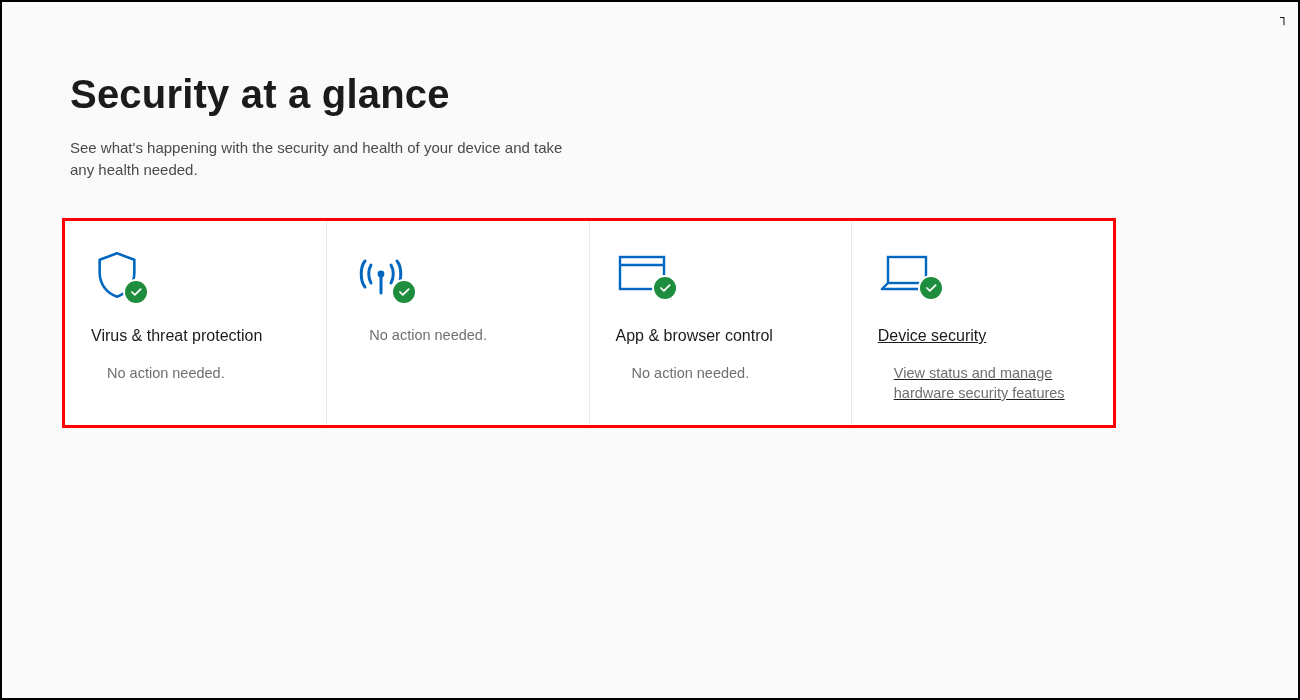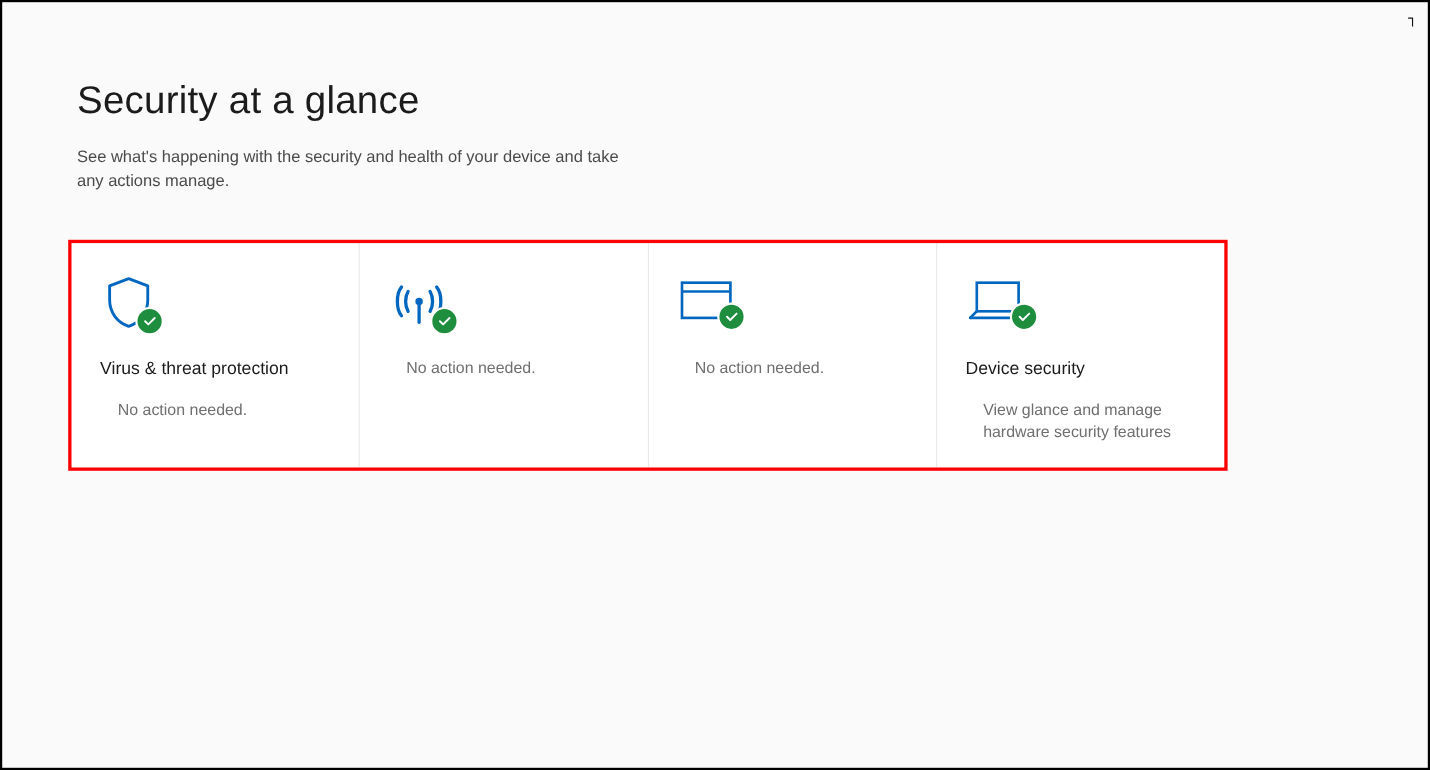--- a/index.html
+++ b/index.html
@@ -17,22 +17,22 @@
     height: 700px;
     border: 2px solid #000;
     background: #fafafa;
     position: relative;
     overflow: hidden;
   }
   .inner {
     padding: 70px 0 0 68px;
   }
   .page-title {
-    font-size: 35px;
-    font-weight: 400;
+    font-size: 40px;
+    font-weight: 700;
     margin: 0 0 20px 0;
     letter-spacing: 0.2px;
   }
   .page-subtitle {
     font-size: 15px;
     line-height: 1.45;
     color: #4a4a4a;
     max-width: 520px;
     margin: 0;
   }
@@ -58,21 +58,21 @@
     background: #ffffff;
     justify-content: flex-end;
   }
   .tile {
     flex: 1 1 0;
     border-right: 1px solid #e8e8e8;
     padding: 28px 22px 0 26px;
     box-sizing: border-box;
     cursor: pointer;
   }
-  .tile:last-child { border-right: none; }
+  .tile:last-child { border-right: none; text-decoration: underline; }
 
   .tile .iconwrap {
     position: relative;
     width: 60px;
     height: 56px;
     margin-bottom: 20px;
   }
   .tile .badge {
     position: absolute;
     left: 32px;
@@ -113,21 +113,21 @@
   }
 </style>
 </head>
 <body>
 
 <div class="frame">
   <div class="caret">┐</div>
 
   <div class="inner">
     <h1 class="page-title">Security at a glance</h1>
-    <p class="page-subtitle">See what's happening with the security and health of your device and take any actions manage.</p>
+    <p class="page-subtitle">See what's happening with the security and health of your device and take any health needed.</p>
   </div>
 
   <div class="tiles">
 
     <div class="tile">
       <div class="iconwrap">
         <svg width="52" height="52" viewBox="0 0 48 48">
           <path d="M24 4 L40 10 V22 C40 33 33 41 24 44 C15 41 8 33 8 22 V10 Z" fill="none" stroke="#0067c0" stroke-width="2.4" stroke-linejoin="round"></path>
         </svg>
         <div class="badge">
@@ -166,37 +166,38 @@
         <svg width="52" height="48" viewBox="0 0 52 44">
           <rect x="4" y="6" width="44" height="32" fill="none" stroke="#0067c0" stroke-width="2.4"></rect>
           <line x1="4" y1="14" x2="48" y2="14" stroke="#0067c0" stroke-width="2.4"></line>
         </svg>
         <div class="badge" style="left:36px; top:26px;">
           <svg width="14" height="14" viewBox="0 0 24 24">
               <path d="M5 12l5 5L20 7" fill="none" stroke="#fff" stroke-width="3" stroke-linecap="round" stroke-linejoin="round"></path>
             </svg>
         </div>
       </div>
+      <p class="tile-title">App &amp; browser control</p>
       <p class="tile-desc">No action needed.</p>
     </div>
 
     <div class="tile">
       <div class="iconwrap">
         <svg width="58" height="48" viewBox="0 0 58 44">
           <rect x="10" y="6" width="38" height="26" fill="none" stroke="#0067c0" stroke-width="2.4"></rect>
           <path d="M4 38 L54 38" stroke="#0067c0" stroke-width="2.4" stroke-linecap="round"></path>
           <path d="M10 32 L4 38" stroke="#0067c0" stroke-width="2.4" stroke-linecap="round"></path>
           <path d="M48 32 L54 38" stroke="#0067c0" stroke-width="2.4" stroke-linecap="round"></path>
         </svg>
         <div class="badge" style="left:40px; top:26px;">
           <svg width="14" height="14" viewBox="0 0 24 24">
               <path d="M5 12l5 5L20 7" fill="none" stroke="#fff" stroke-width="3" stroke-linecap="round" stroke-linejoin="round"></path>
             </svg>
         </div>
       </div>
       <p class="tile-title">Device security</p>
-      <p class="tile-desc">View glance and manage hardware security features</p>
+      <p class="tile-desc">View status and manage hardware security features</p>
     </div>
 
   </div>
 
   <div class="tiles-outline"></div>
 </div>
 
 </body></html>

